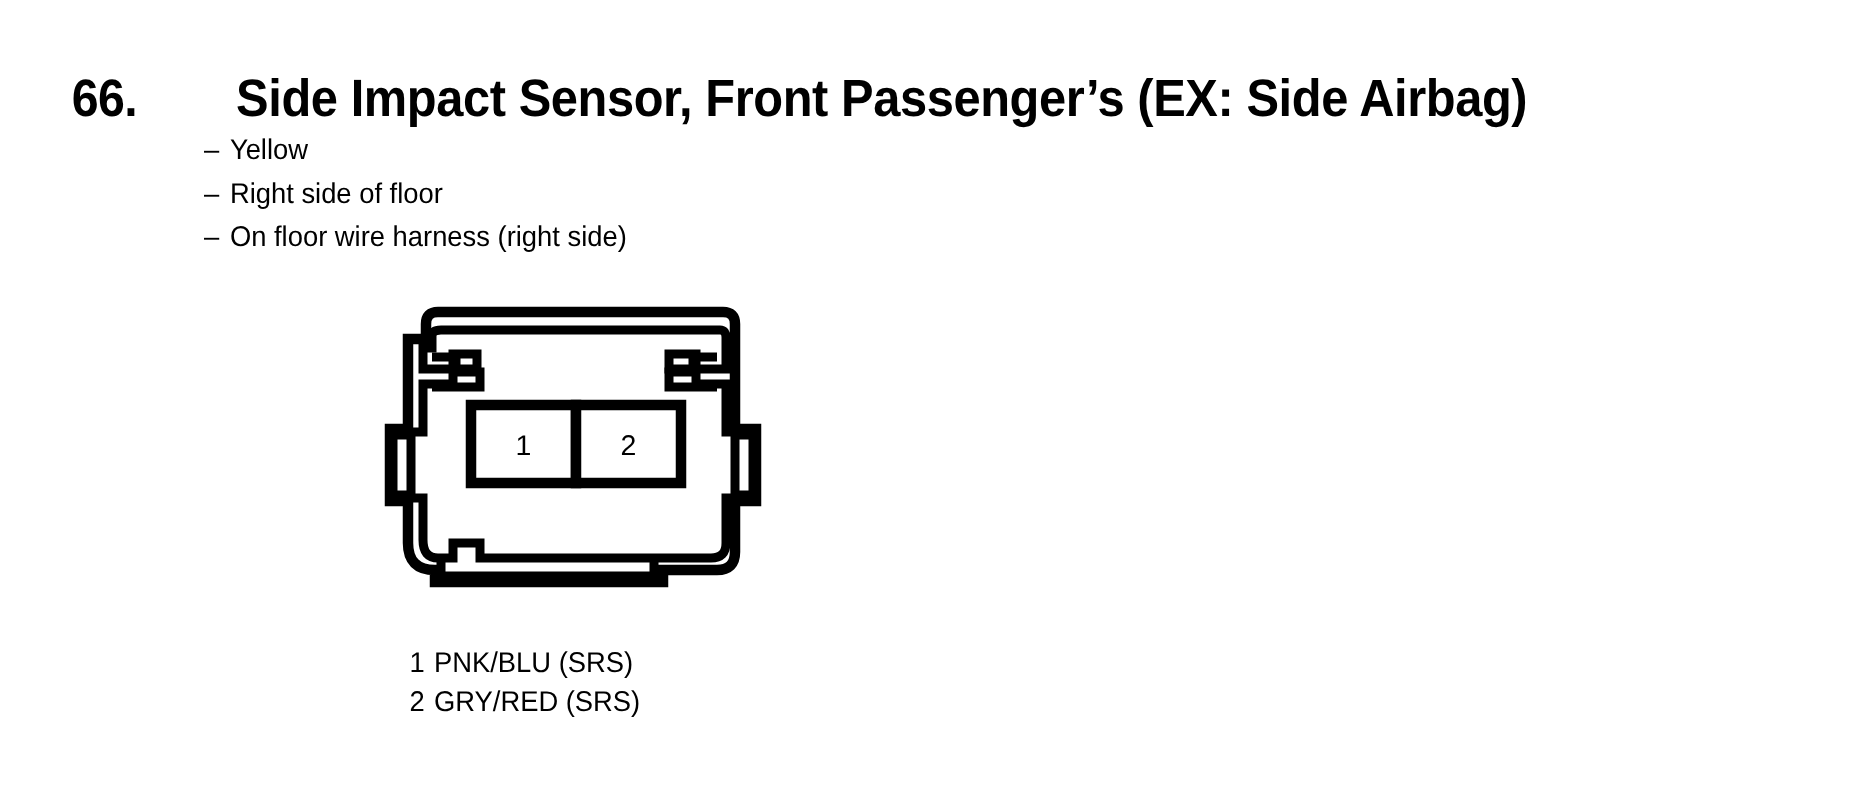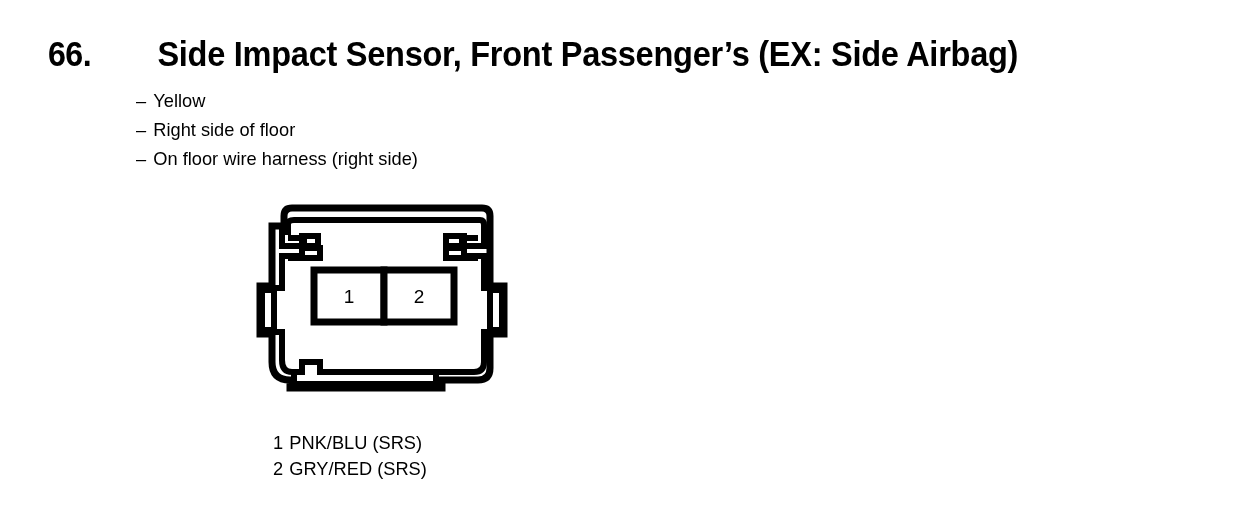--- a/index.html
+++ b/index.html
@@ -13,21 +13,21 @@
     position: relative;
     font-family: "Liberation Sans", sans-serif;
     color: #000000;
     overflow: hidden;
   }
 
   
   .title-row {
     position: absolute;
     left: 46px;
-    top: 34px;
+    top: 46px;
     display: flex;
     align-items: center;
     white-space: nowrap;
   }
   .title-number {
     font-size: 35px;
     font-weight: bold;
     letter-spacing: -0.5px;
     transform: scaleX(0.92);
     transform-origin: left baseline;

